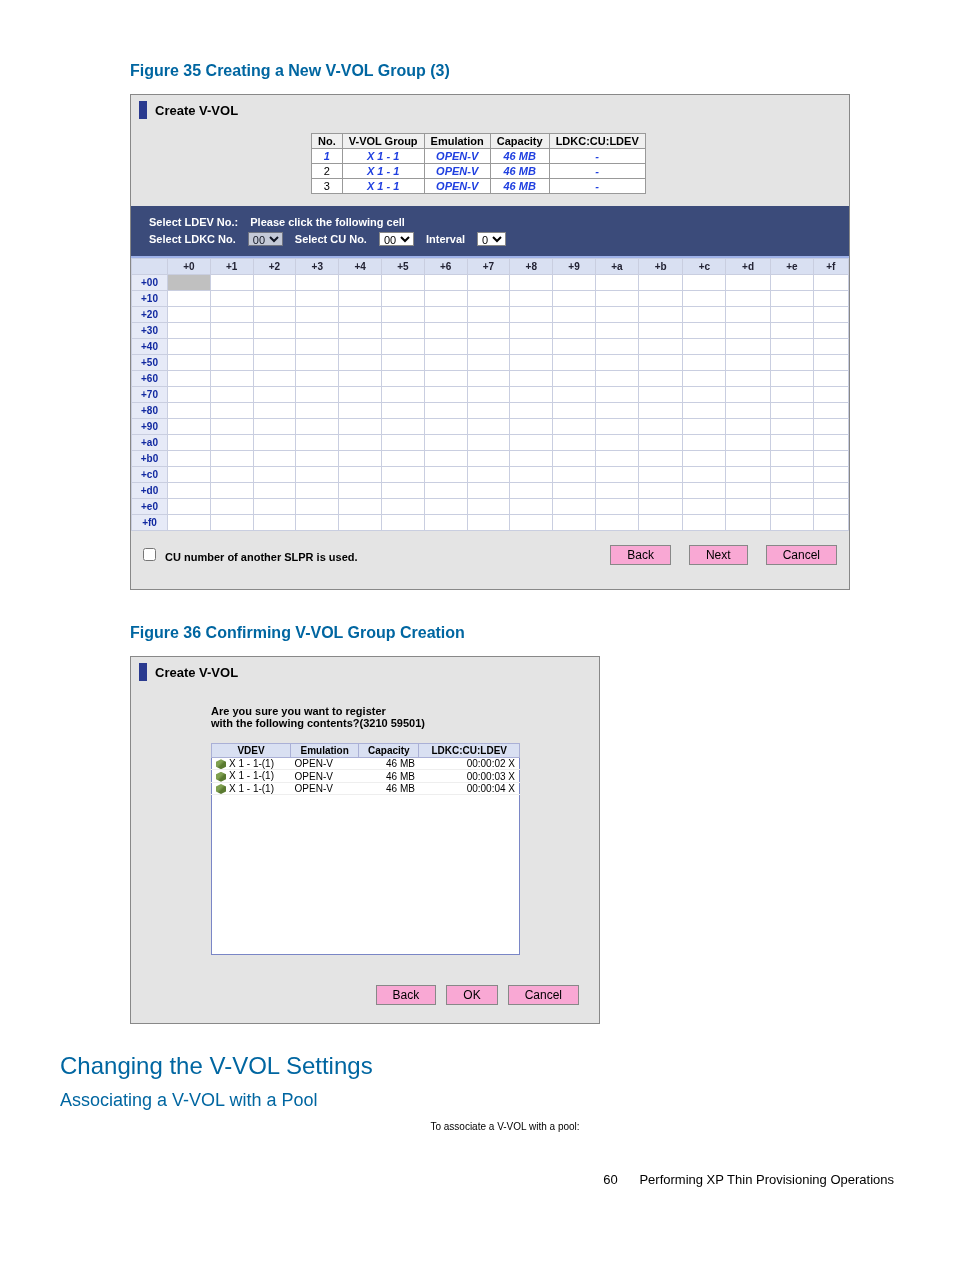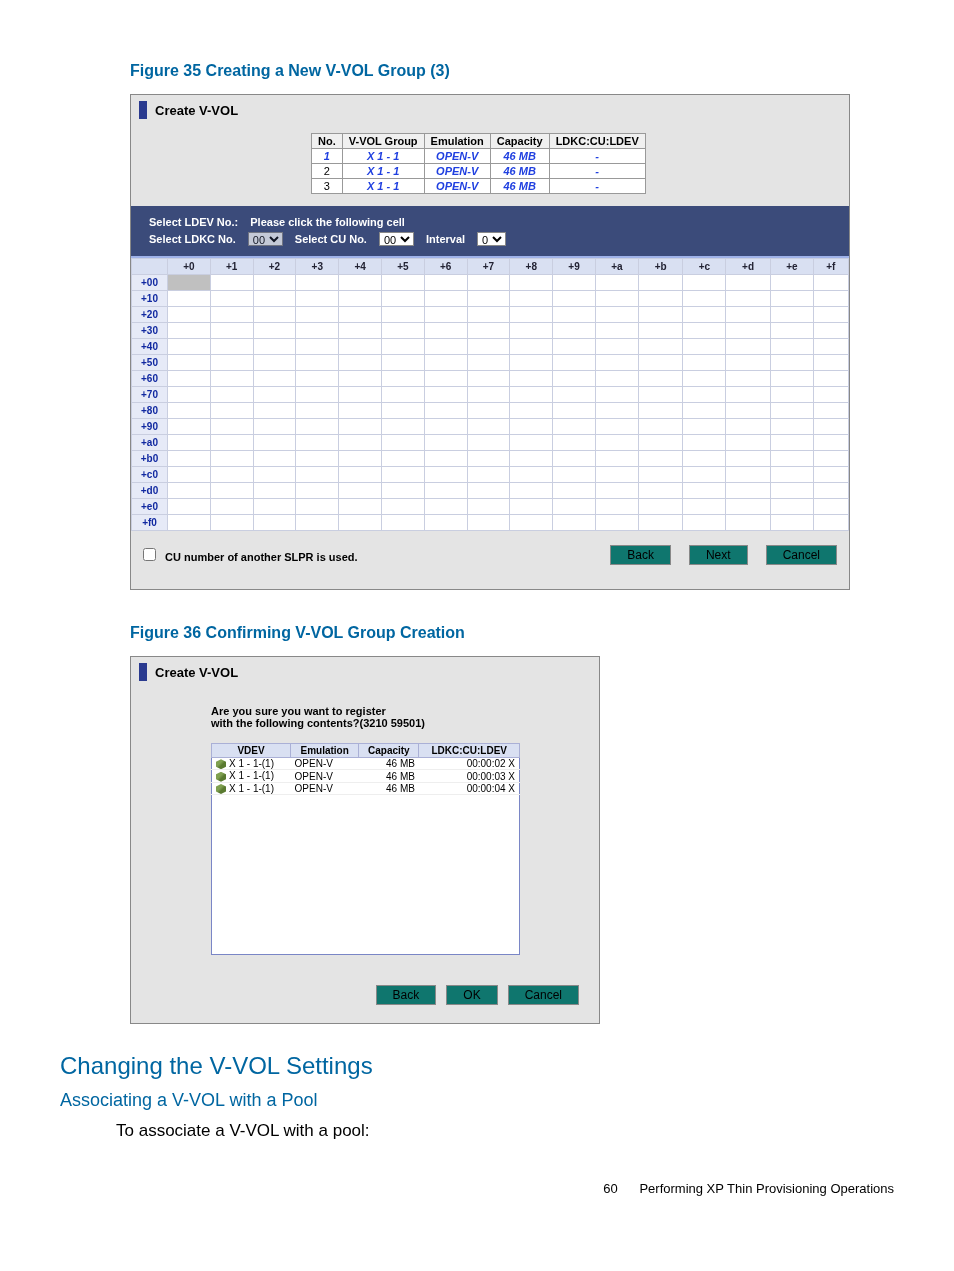--- a/index.html
+++ b/index.html
@@ -22,22 +22,23 @@
     font-weight: normal;
     margin: 28px 0 10px 0;
   }
   .section-h2 {
     color: #0066a1;
     font-size: 18px;
     font-weight: normal;
     margin: 4px 0 10px 0;
   }
   .body-text {
-    font-size: 17px;
+    font-size: 10px;
     margin: 0 0 10px 56px;
+    text-align: center;
   }
   .footer {
     margin-top: 40px;
     font-size: 13px;
     text-align: right;
   }
   .footer .pn { margin-right: 18px; }
   
   .panel1 {
     margin-left: 70px;
@@ -99,21 +100,21 @@
   .panel1 .bottom-row {
     margin-top: 14px;
     padding: 0 12px;
     display: flex;
     align-items: center;
     justify-content: space-between;
     font-size: 11px;
     font-weight: bold;
   }
   .btn {
-    background: #0f766e;
+    background: #f9a8d4;
     border: 1px solid #888;
     padding: 2px 16px;
     font-size: 12px;
     cursor: pointer;
   }
   .btn-row { display: flex; gap: 18px; }
   input[type=checkbox] { margin-right: 6px; }
 
   
   .panel2 {

